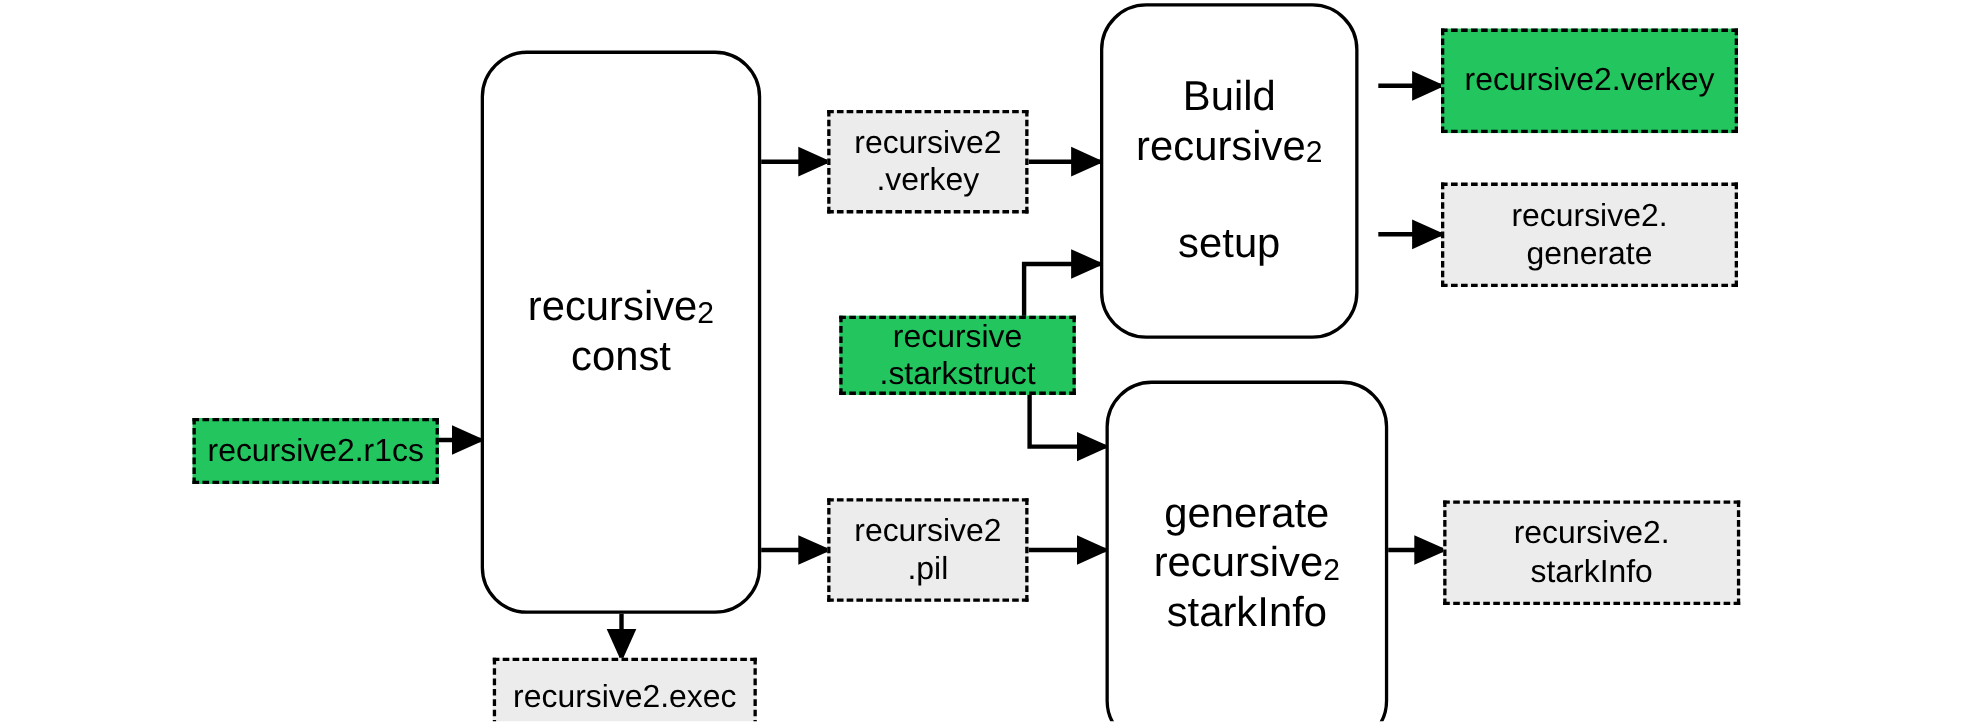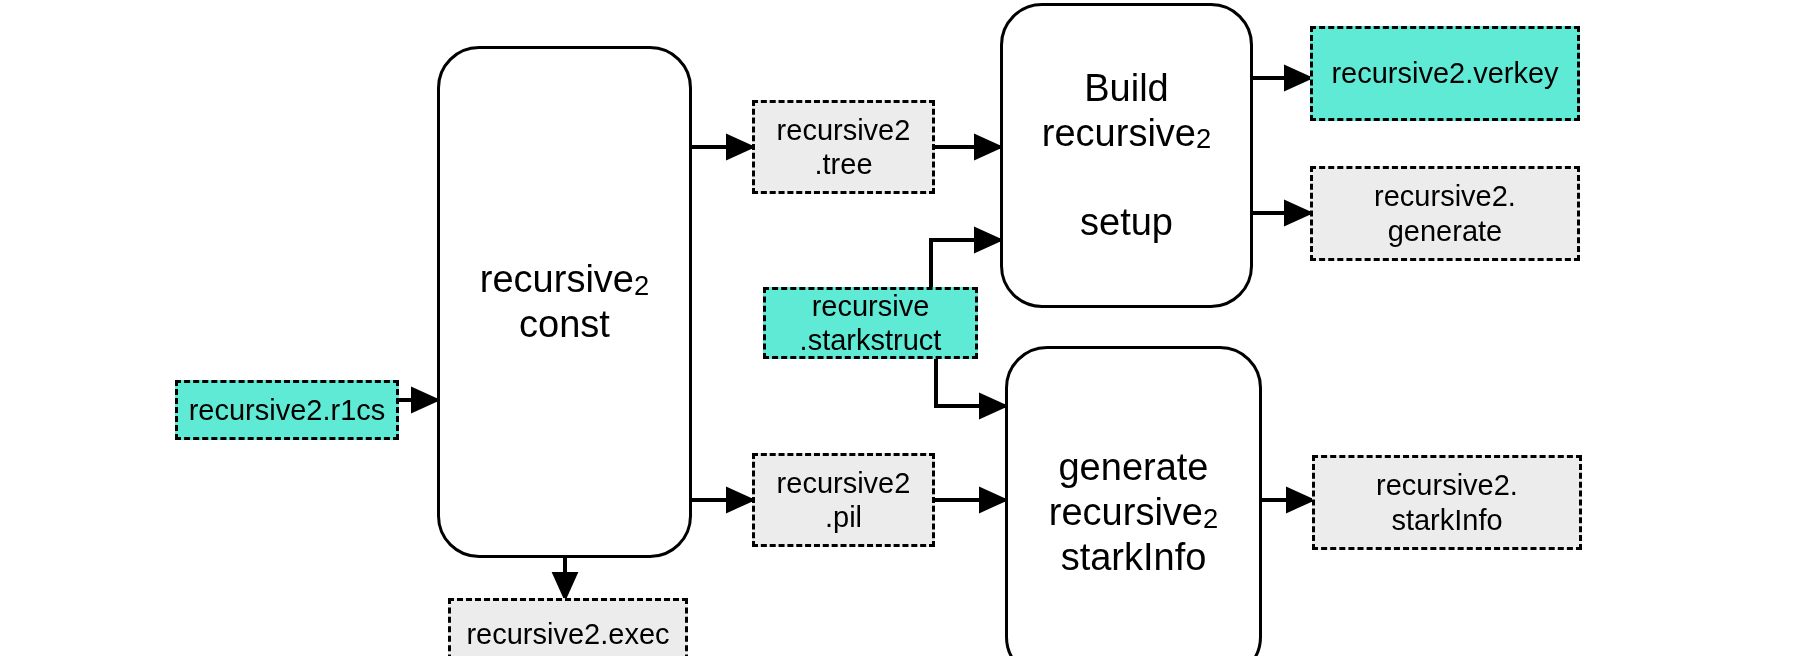--- a/index.html
+++ b/index.html
@@ -46,21 +46,21 @@
     font-size: 38px;
   }
 
   
   .artifact {
     border: 3px dashed #000000;
     border-radius: 0;
     font-size: 29px;
   }
   .artifact.filled { background: #ececec; }
-  .artifact.plain  { background: #5eead4; }
+  .artifact.plain  { background: #22c55e; }
 
   .nlabel { display: block; padding: 0 8px; }
   .sub2 {
     font-size: 0.72em;
     vertical-align: baseline;
     position: relative;
     top: 0.10em;
     letter-spacing: 0;
   }
 </style>
@@ -104,36 +104,36 @@
 
   <div class="node artifact plain" style="left:175px; top:380px; width:224px; height:60px;">
     <span class="nlabel">recursive2.r1cs</span>
   </div>
 
   <div class="node process" style="left:437px; top:46px; width:255px; height:512px;">
     <span class="nlabel"><span>recursive</span><span class="sub2">2</span><br><span>const</span></span>
   </div>
 
   <div class="node artifact filled" style="left:752px; top:100px; width:183px; height:94px;">
-    <span class="nlabel"><span>recursive2</span><br><span>.tree</span></span>
+    <span class="nlabel"><span>recursive2</span><br><span>.verkey</span></span>
   </div>
 
   <div class="node artifact filled" style="left:448px; top:598px; width:240px; height:72px;">
     <span class="nlabel">recursive2.exec</span>
   </div>
 
   <div class="node artifact filled" style="left:752px; top:453px; width:183px; height:94px;">
     <span class="nlabel"><span>recursive2</span><br><span>.pil</span></span>
   </div>
 
   <div class="node artifact plain" style="left:763px; top:287px; width:215px; height:72px;">
     <span class="nlabel"><span>recursive</span><br><span>.starkstruct</span></span>
   </div>
 
-  <div class="node process" style="left:1000px; top:3px; width:253px; height:305px;">
+  <div class="node process" style="left:1000px; top:3px; width:235px; height:305px;">
     <span class="nlabel"><span>Build</span><br><span>recursive</span><span class="sub2">2</span><br><br><span>setup</span></span>
   </div>
 
   <div class="node process" style="left:1005px; top:346px; width:257px; height:333px;">
     <span class="nlabel"><span>generate</span><br><span>recursive</span><span class="sub2">2</span><br><span>starkInfo</span></span>
   </div>
 
   <div class="node artifact plain" style="left:1310px; top:26px; width:270px; height:95px;">
     <span class="nlabel"><span>recursive2.verkey</span><br></span>
   </div>

